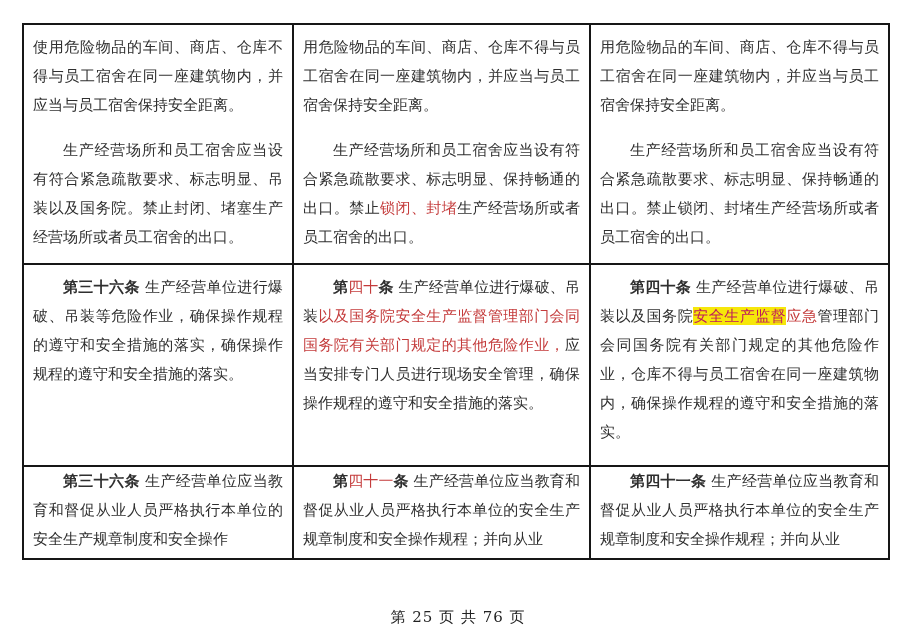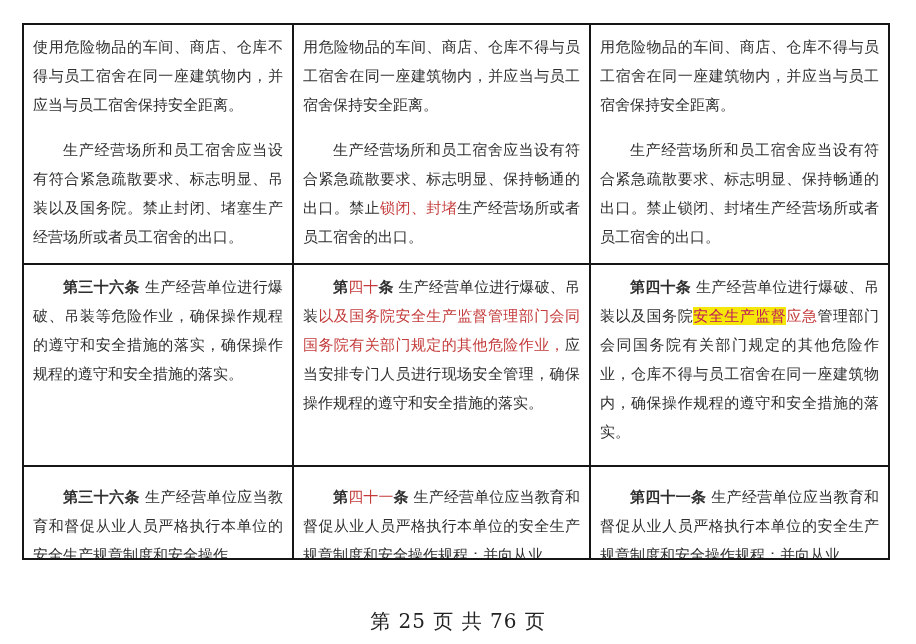--- a/index.html
+++ b/index.html
@@ -26,31 +26,31 @@
     gap:2px;padding:2px;
   }
   .cell{
     background:#fff;
     padding:8px 9px 0;
     overflow:hidden;
     font-size:15px;
     line-height:29px;
     text-align:justify;
   }
-  .cell.r2{padding-top:16px;}
+  .cell.r2{padding-top:0;}
   .para{margin:0;}
   .para + .para{margin-top:16px;}
   .para.indent{text-indent:2em;}
   .seg-n{color:var(--text);}
   .seg-b{color:var(--text);font-weight:bold;}
   .seg-r{color:var(--red);font-weight:normal;}
   .seg-hl{color:#be185d;background:var(--hl);}
   .footer{
     position:absolute;left:0;top:608px;width:100%;
-    text-align:center;font-size:20px;color:#222;
+    text-align:center;font-size:15px;color:#222;
     letter-spacing:1px;
   }
 </style>
 </head>
 <body>
 
 <div class="page">
   <div class="table" id="cmp-table">
       <div class="cell r0 c0">
         <p class="para"><span class="seg-n">使用危险物品的车间、商店、仓库不得与员工宿舍在同一座建筑物内，并应当与员工宿舍保持安全距离。</span></p>

